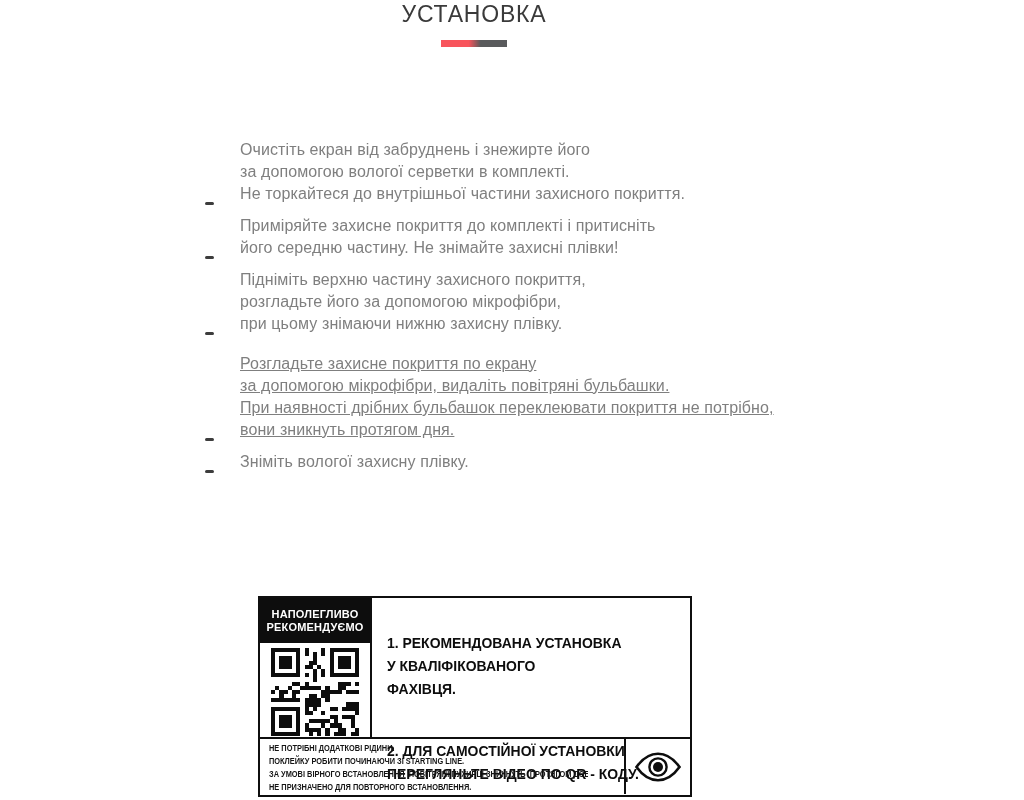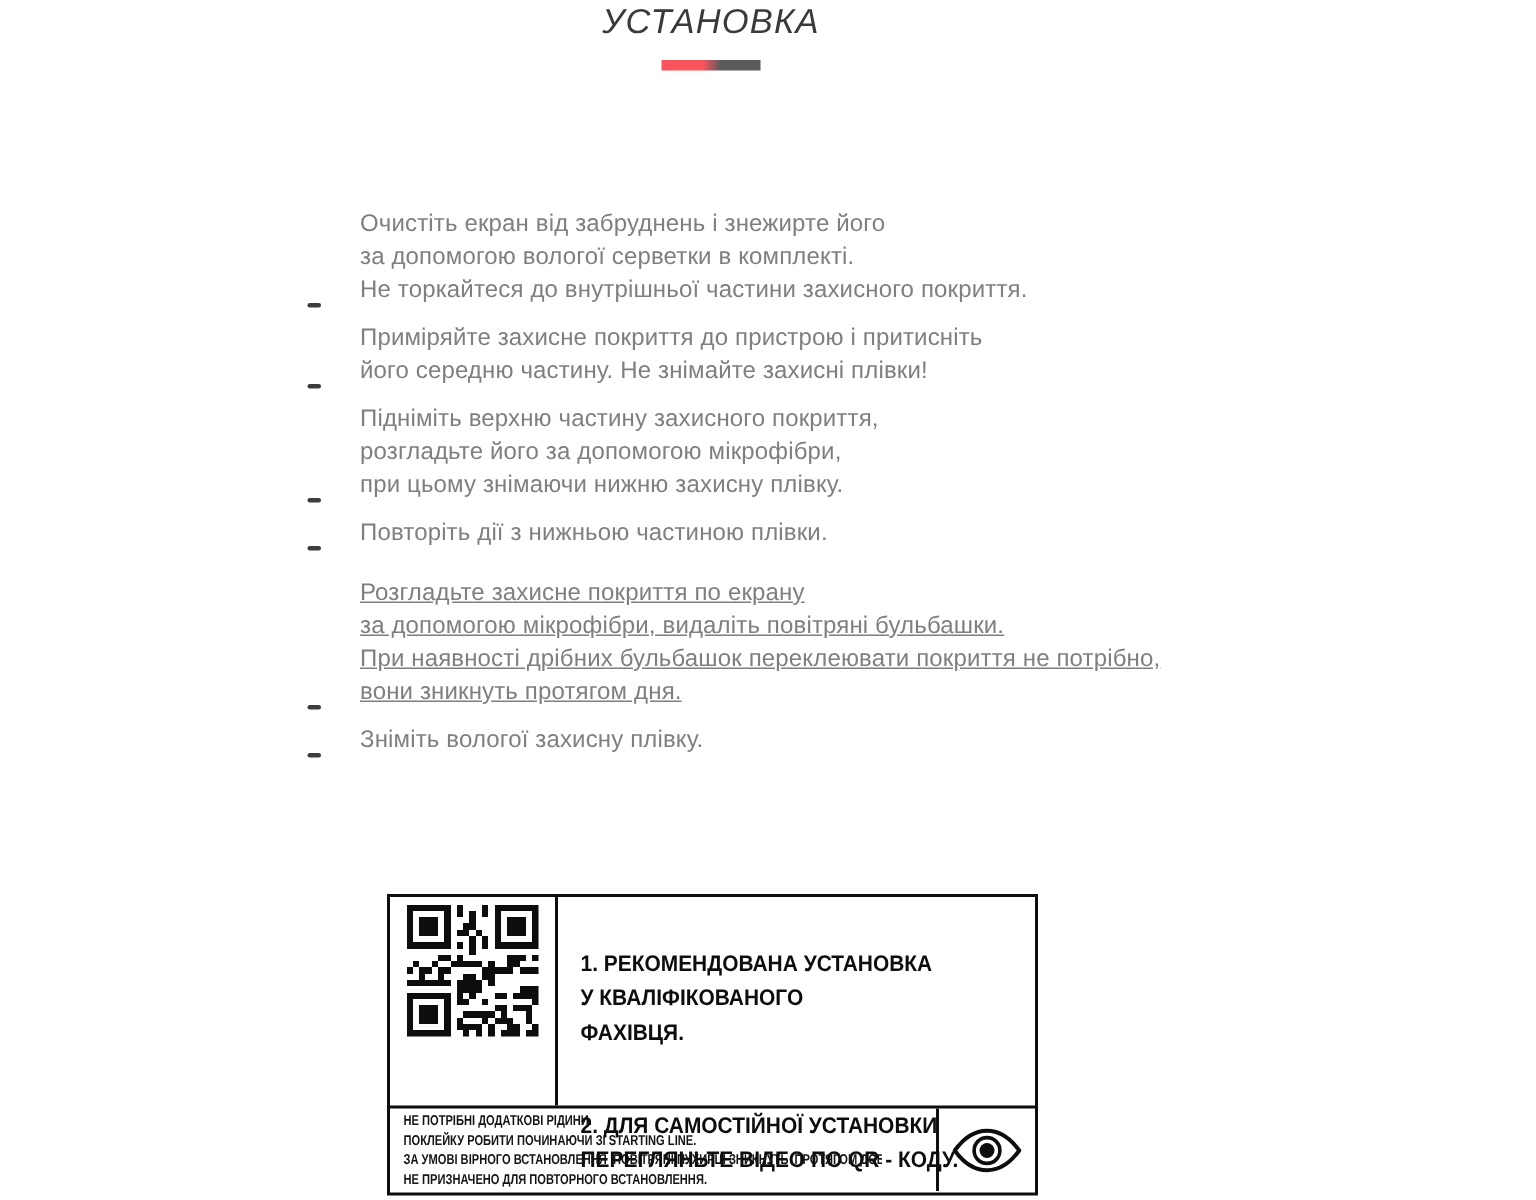--- a/index.html
+++ b/index.html
@@ -1,21 +1,21 @@
 <!DOCTYPE html>
 <html><head>
 <meta charset="utf-8">
 <style>
   html,body{margin:0;padding:0;background:#ffffff;}
   .page{position:relative;width:1024px;height:800px;background:#ffffff;overflow:hidden;
         font-family:"Liberation Sans",sans-serif;}
 
   
   .title{position:absolute;top:1px;left:0;width:948px;text-align:center;
-         font-size:23px;font-weight:500;letter-spacing:0.8px;color:#3a3a3a;font-style:italic;}
+         font-size:23px;font-weight:500;letter-spacing:0.8px;color:#3a3a3a;}
 
   
   .divider{position:absolute;top:40px;left:441px;width:66px;height:7px;
            background:linear-gradient(90deg,#f8545c 0%,#f8545c 42%,#595a5c 60%,#595a5c 100%);}
 
   
   .instructions{position:absolute;top:139px;left:205px;width:700px;
                 font-size:16px;line-height:22px;color:#7f7f7f;letter-spacing:0.1px;}
   .instr-item{display:flex;align-items:flex-end;margin-bottom:10px;}
   .instr-item.extra-gap{margin-top:18px;text-decoration:underline;}
@@ -53,49 +53,47 @@
 
   <div class="instructions">
     <div class="instr-item">
       <span class="dash"></span>
       <div class="instr-text">Очистіть екран від забруднень і знежирте його
 за допомогою вологої серветки в комплекті.
 Не торкайтеся до внутрішньої частини захисного покриття.</div>
     </div>
     <div class="instr-item">
       <span class="dash"></span>
-      <div class="instr-text">Приміряйте захисне покриття до пристрою і притисніть
+      <div class="instr-text">Приміряйте захисне покриття до комплекті і притисніть
 його середню частину. Не знімайте захисні плівки!</div>
     </div>
     <div class="instr-item">
       <span class="dash"></span>
       <div class="instr-text">Підніміть верхню частину захисного покриття,
 розгладьте його за допомогою мікрофібри,
 при цьому знімаючи нижню захисну плівку.</div>
-    </div>
-    <div class="instr-item">
-      <span class="dash"></span>
-      <div class="instr-text">Повторіть дії з нижньою частиною плівки.</div>
     </div>
     <div class="instr-item extra-gap">
       <span class="dash"></span>
       <div class="instr-text">Розгладьте захисне покриття по екрану
 за допомогою мікрофібри, видаліть повітряні бульбашки.
 При наявності дрібних бульбашок переклеювати покриття не потрібно,
 вони зникнуть протягом дня.</div>
     </div>
     <div class="instr-item">
       <span class="dash"></span>
       <div class="instr-text">Зніміть вологої захисну плівку.</div>
     </div>
   </div>
 
   <div class="rec-box">
     <div class="rec-top">
       <div class="rec-left">
+        <div class="rec-header">НАПОЛЕГЛИВО
+РЕКОМЕНДУЄМО</div>
         <div class="qr-wrap">
           <svg id="qr" width="88" height="88" viewBox="0 0 21 21" fill="#0d0d0d" shape-rendering="crispEdges">
               <rect x="0" y="0" width="1" height="1"></rect>
               <rect x="1" y="0" width="1" height="1"></rect>
               <rect x="2" y="0" width="1" height="1"></rect>
               <rect x="3" y="0" width="1" height="1"></rect>
               <rect x="4" y="0" width="1" height="1"></rect>
               <rect x="5" y="0" width="1" height="1"></rect>
               <rect x="6" y="0" width="1" height="1"></rect>
               <rect x="8" y="0" width="1" height="1"></rect>

